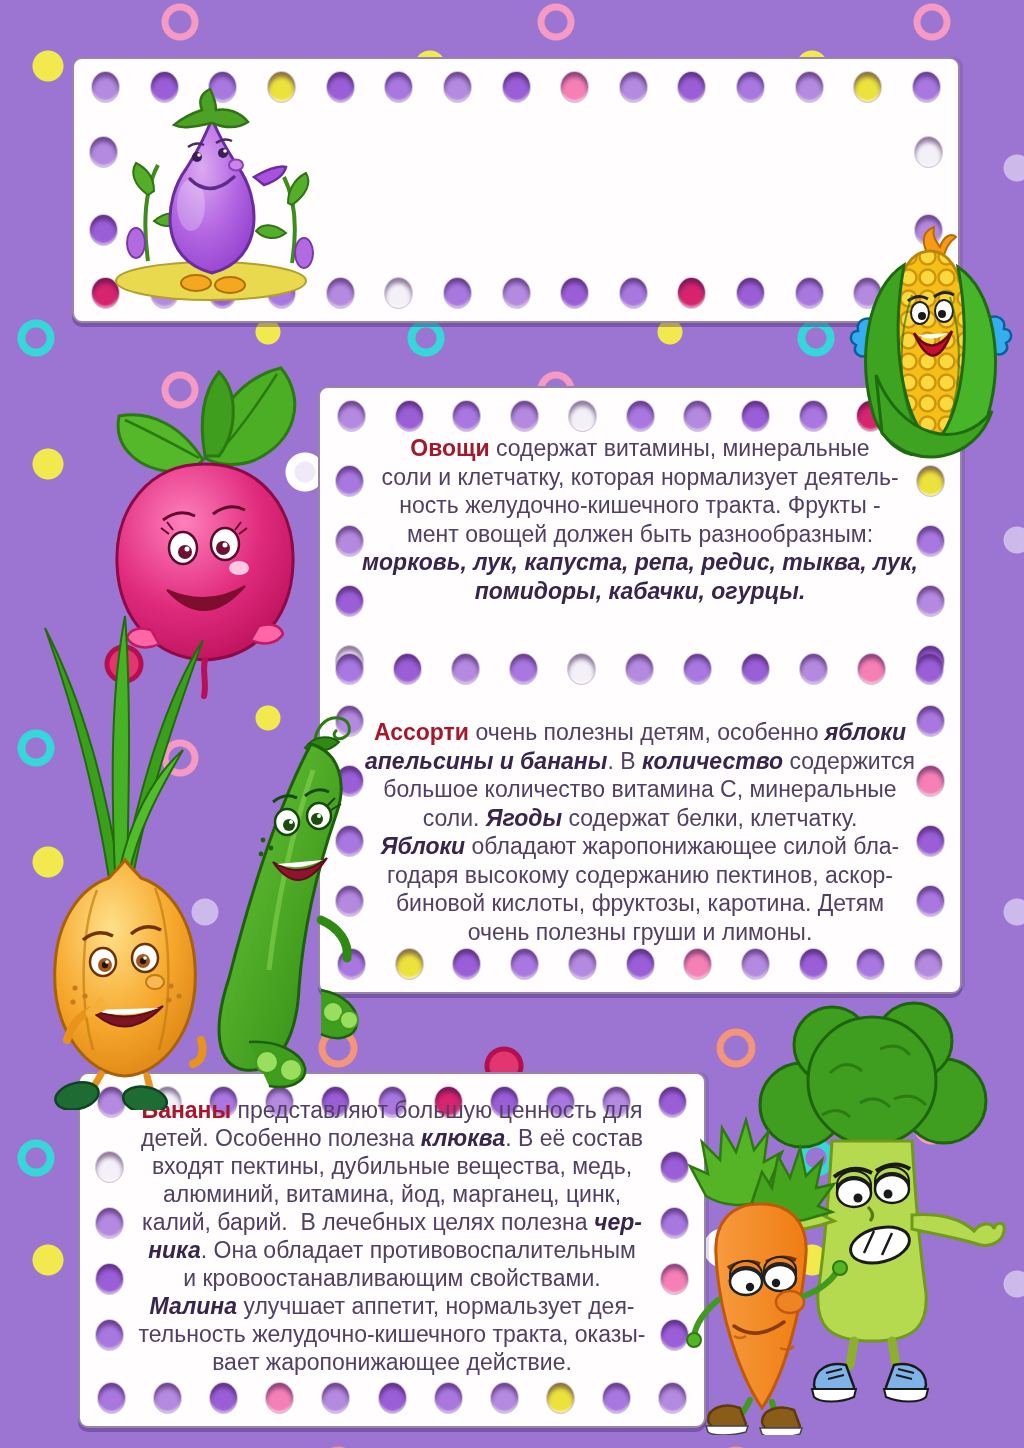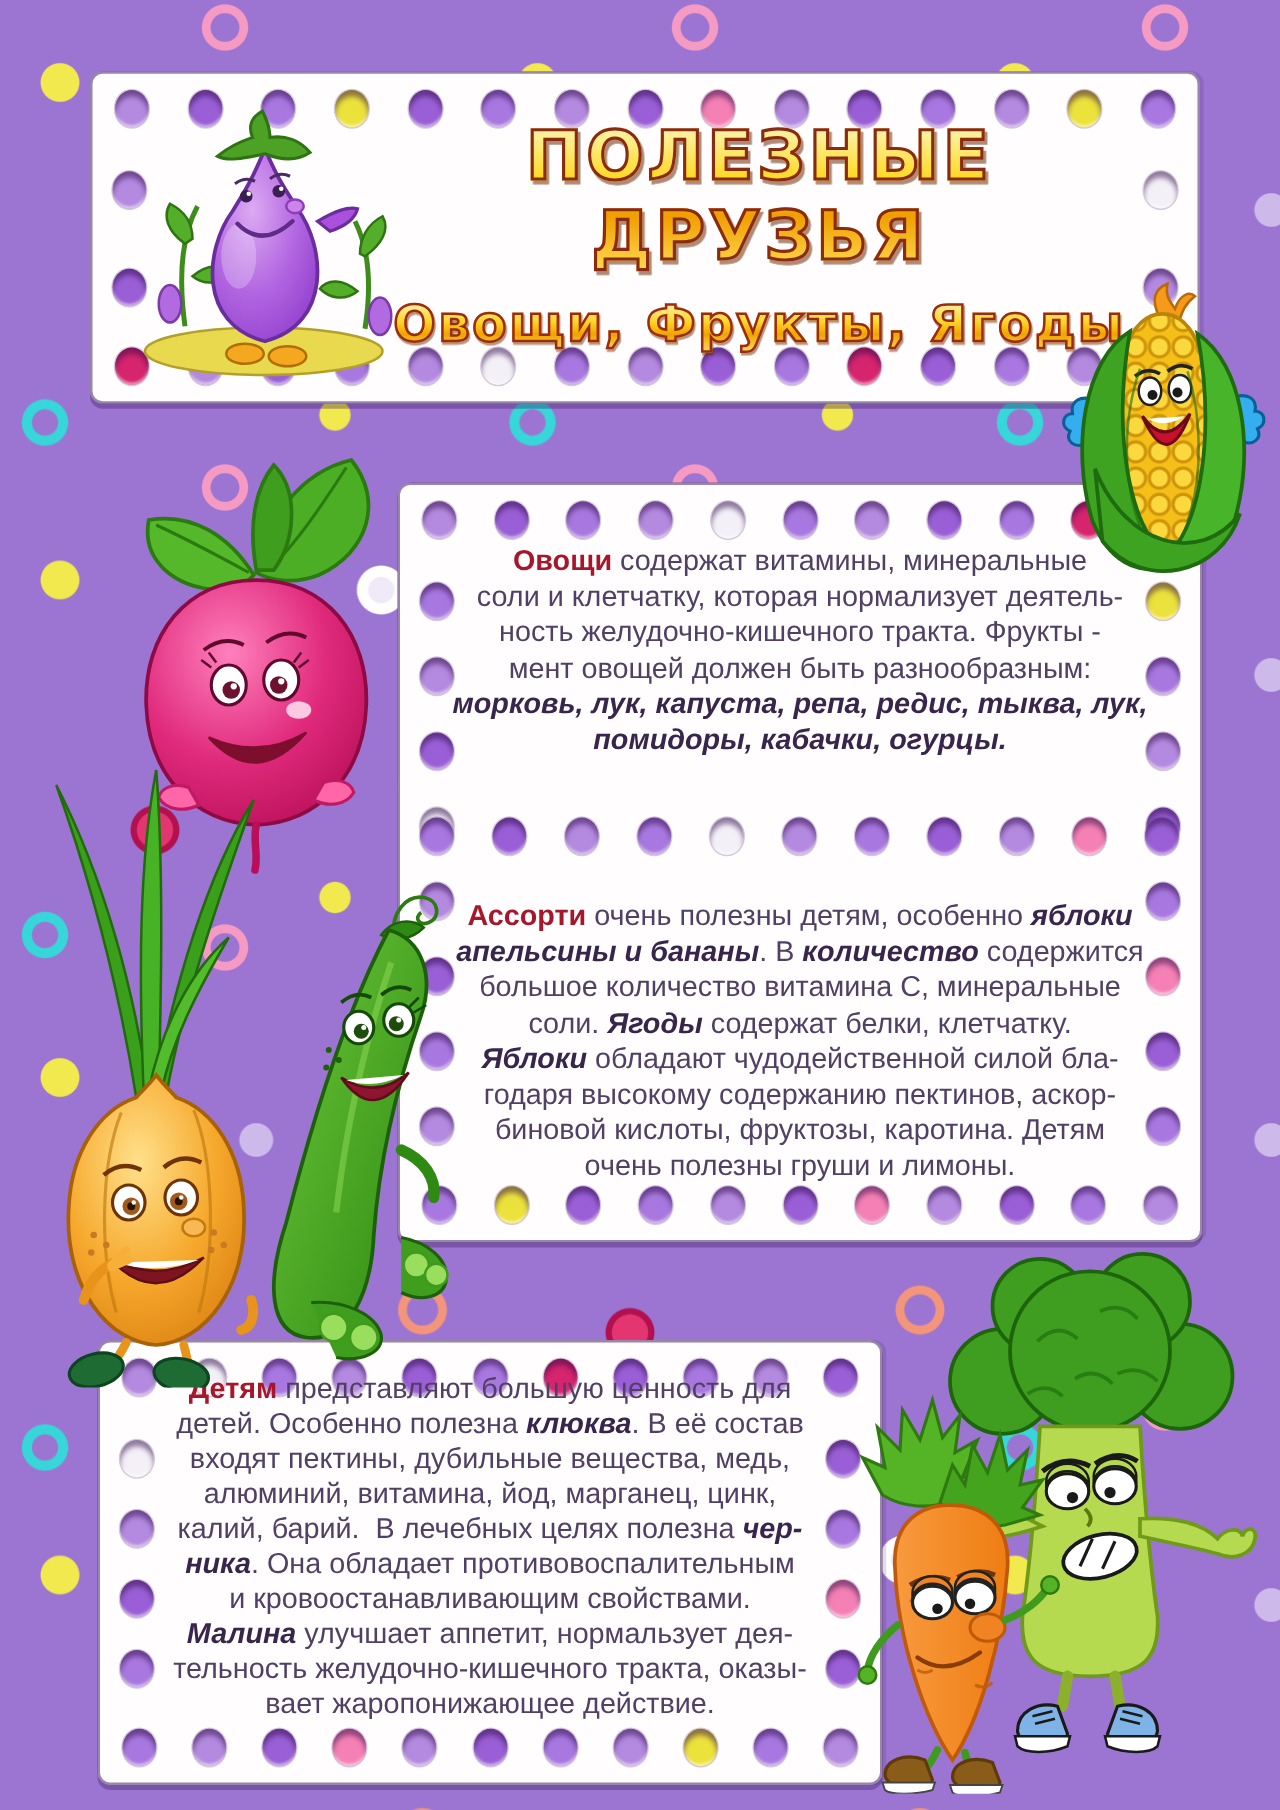--- a/index.html
+++ b/index.html
@@ -56,24 +56,20 @@
   }
   .char{position:absolute;z-index:6;}
   .dotrow{position:absolute;height:32px;z-index:3;}
 </style>
 </head>
 <body>
 
 <div id="page">
 
   <div class="card" style="left:72px;top:57px;width:884px;height:262px;">
-    <div id="titleblock">
-      <div class="title">ПОЛЕЗНЫЕ ДРУЗЬЯ</div>
-      <div class="subtitle">Овощи, Фрукты, Ягоды</div>
-    </div>
 
     <svg class="char" style="left:22px;top:26px;z-index:4" width="235" height="222" viewBox="0 0 235 222">
       <defs>
         <radialGradient id="gEgg" cx="38%" cy="32%" r="75%">
           <stop offset="0%" stop-color="#dcaaf2"></stop>
             <stop offset="55%" stop-color="#b468e2"></stop>
             <stop offset="100%" stop-color="#9443cf"></stop>
         </radialGradient>
       </defs>
       <ellipse cx="115" cy="196" rx="95" ry="19" fill="#e9d94f" stroke="#b3a02a" stroke-width="2"></ellipse>
@@ -221,21 +217,21 @@
         <div class="dot" style="left: 364px; top: 0px; background: rgb(168, 120, 224);"></div>
         <div class="dot" style="left: 422px; top: 0px; background: rgb(154, 95, 214);"></div>
         <div class="dot" style="left: 480px; top: 0px; background: rgb(180, 138, 224);"></div>
         <div class="dot" style="left: 538px; top: 0px; background: rgb(245, 128, 181);"></div>
         <div class="dot" style="left: 596px; top: 0px; background: rgb(154, 95, 214);"></div>
       </div>
     <div class="para" style="left:20px;width:600px;top:330px;"><span class="seg-h">Ассорти</span><span> очень полезны детям, особенно </span><span class="seg-b">яблоки
 апельсины и бананы</span><span>. В </span><span class="seg-b">количество</span><span> содержится
 большое количество витамина С, минеральные
 соли. </span><span class="seg-b">Ягоды</span><span> содержат белки, клетчатку.
-</span><span class="seg-b">Яблоки</span><span> обладают чудодейственной силой бла-
+</span><span class="seg-b">Яблоки</span><span> обладают жаропонижающее силой бла-
 годаря высокому содержанию пектинов, аскор-
 биновой кислоты, фруктозы, каротина. Детям
 очень полезны груши и лимоны.</span></div>
   <div class="dot" style="left: 18px; top: 13px; background: rgb(180, 138, 224);"></div>
       <div class="dot" style="left: 18px; top: 561px; background: rgb(168, 120, 224);"></div>
       <div class="dot" style="left: 75.7px; top: 13px; background: rgb(154, 95, 214);"></div>
       <div class="dot" style="left: 75.7px; top: 561px; background: rgb(236, 226, 60);"></div>
       <div class="dot" style="left: 133.4px; top: 13px; background: rgb(168, 120, 224);"></div>
       <div class="dot" style="left: 133.4px; top: 561px; background: rgb(154, 95, 214);"></div>
       <div class="dot" style="left: 191.1px; top: 13px; background: rgb(180, 138, 224);"></div>
@@ -349,21 +345,21 @@
 
     <path d="M56,352 C84,350 108,362 112,378 C114,392 96,400 76,396" fill="#3f9e1e" stroke="#1d600a" stroke-width="2.5"></path>
     <circle cx="74" cy="372" r="11" fill="#9ade5e" stroke="#3f9a1e" stroke-width="2"></circle>
     <circle cx="98" cy="380" r="11" fill="#9ade5e" stroke="#3f9a1e" stroke-width="2"></circle>
     <path d="M128,300 C150,304 166,318 164,334 C162,348 144,352 128,344" fill="#3f9e1e" stroke="#1d600a" stroke-width="2.5"></path>
     <circle cx="140" cy="322" r="10" fill="#9ade5e" stroke="#3f9a1e" stroke-width="2"></circle>
     <circle cx="156" cy="330" r="9" fill="#9ade5e" stroke="#3f9a1e" stroke-width="2"></circle>
   </svg>
 
   <div class="card" style="left:78px;top:1072px;width:624px;height:352px;">
-    <div class="para" style="left:20px;width:584px;top:22px;line-height:28px;"><span class="seg-h">Детям</span><span> представляют большую ценность для
+    <div class="para" style="left:20px;width:584px;top:22px;line-height:28px;"><span class="seg-h">Бананы</span><span> представляют большую ценность для
 детей. Особенно полезна </span><span class="seg-b">клюква</span><span>. В её состав
 входят пектины, дубильные вещества, медь,
 алюминий, витамина, йод, марганец, цинк,
 калий, барий.  В лечебных целях полезна </span><span class="seg-b">чер-
 ника</span><span>. Она обладает противовоспалительным
 и кровоостанавливающим свойствами.
 </span><span class="seg-b">Малина</span><span> улучшает аппетит, нормальзует дея-
 тельность желудочно-кишечного тракта, оказы-
 вает жаропонижающее действие.</span></div>
   <div class="dot" style="left: 18px; top: 13px; background: rgb(180, 138, 224);"></div>

